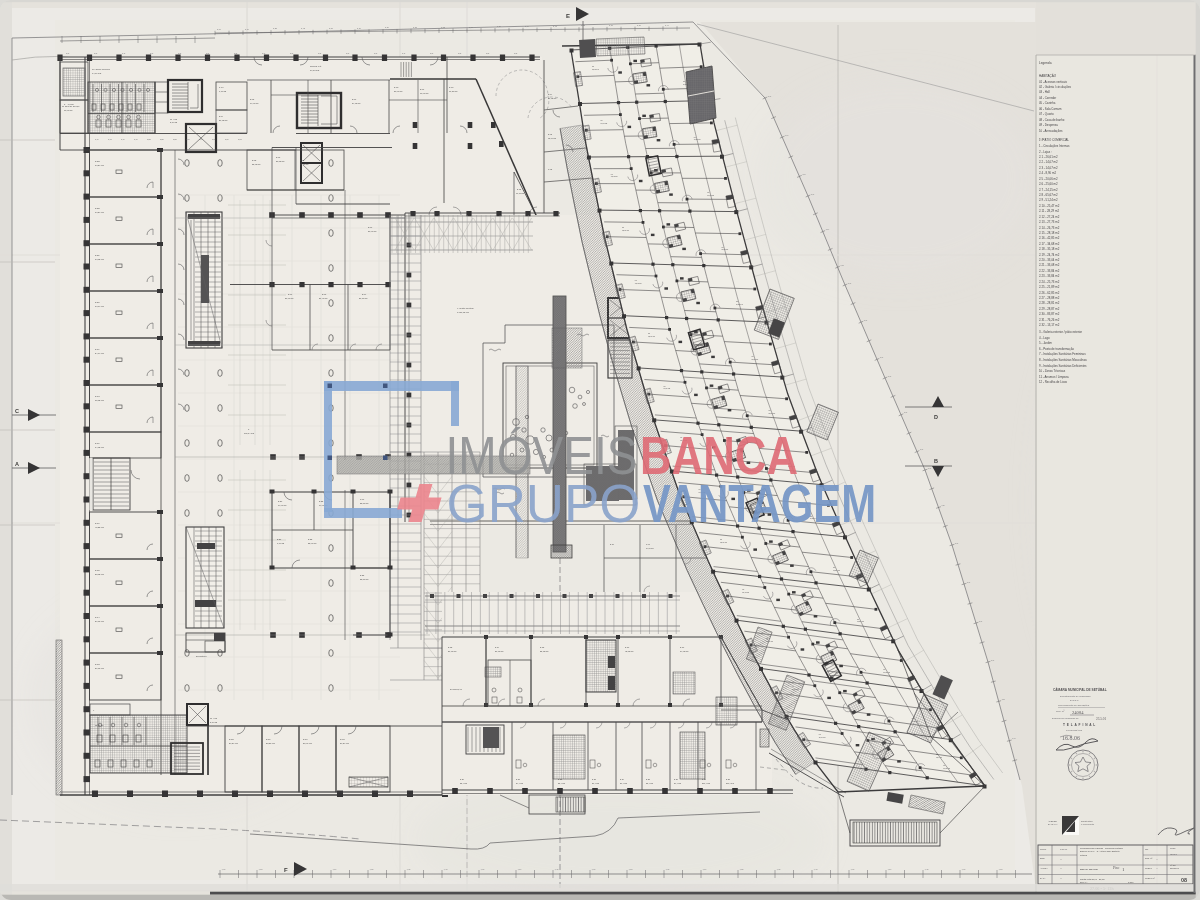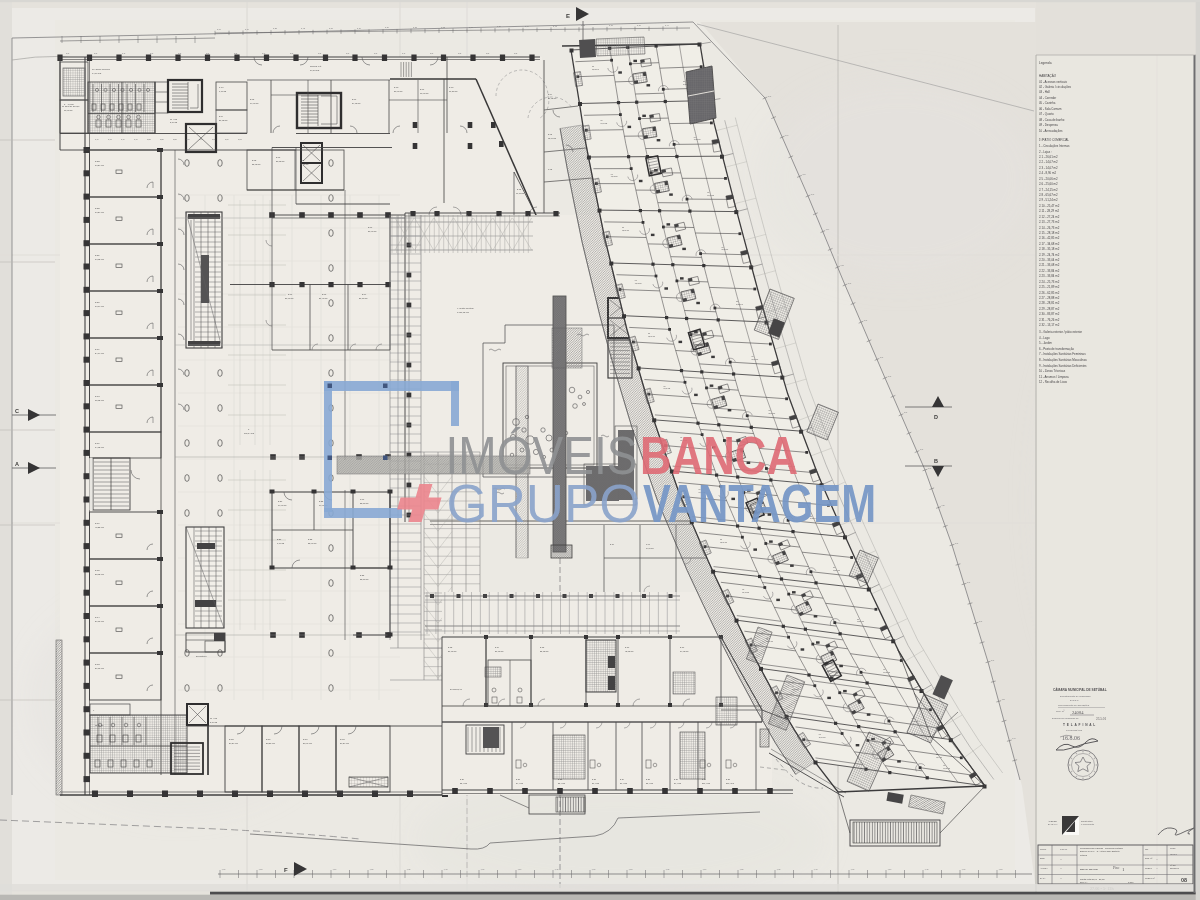--- a/index.html
+++ b/index.html
@@ -1,15 +1,15 @@
 <!DOCTYPE html>
 <html><head><meta charset="utf-8">
 <style>
 html,body{margin:0;padding:0;background:#dcdbd7;}
-#sheet{position:relative;width:1200px;height:900px;overflow:hidden;}
+#sheet{position:relative;width:1200px;height:900px;overflow:hidden;border-radius:11px;}
 </style></head><body>
 <div id="sheet">
 <svg width="1200" height="900" viewBox="0 0 1200 900" xmlns="http://www.w3.org/2000/svg">
 <defs>
 <pattern id="tile" width="3" height="3" patternUnits="userSpaceOnUse">
  <path d="M0 0H3M0 0V3" stroke="#8e8e8c" stroke-width="0.5" fill="none"></path>
 </pattern>
 <pattern id="tilef" width="2.2" height="2.2" patternUnits="userSpaceOnUse">
  <path d="M0 0H2.2M0 0V2.2" stroke="#6a6a6d" stroke-width="0.5" fill="none"></path>
 </pattern>

